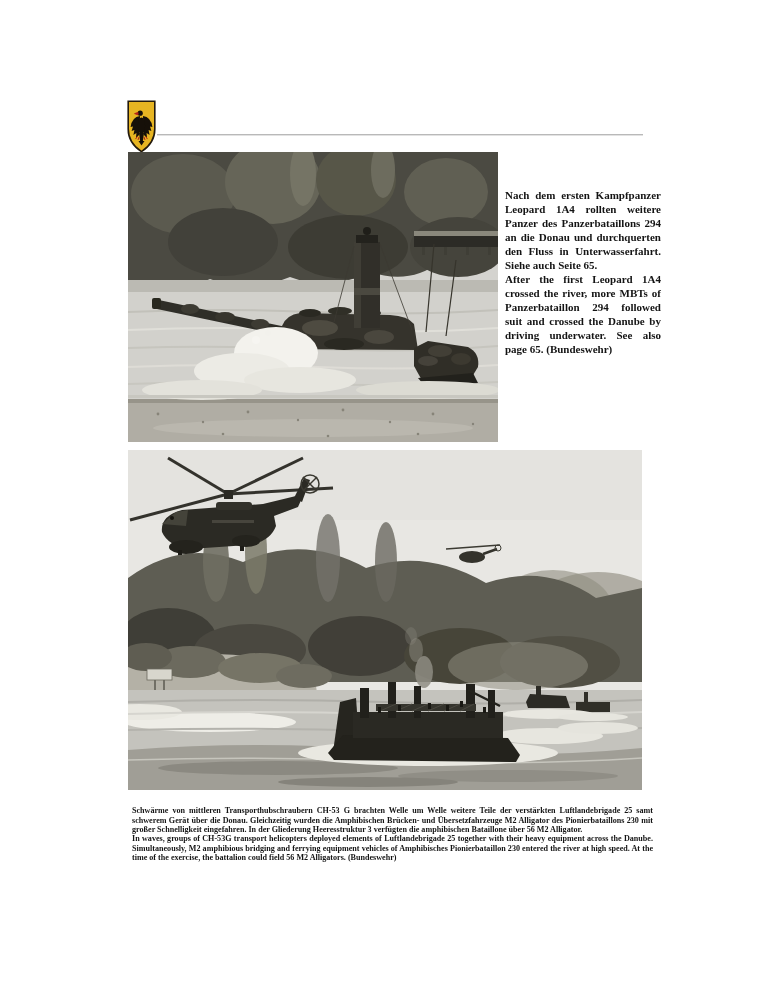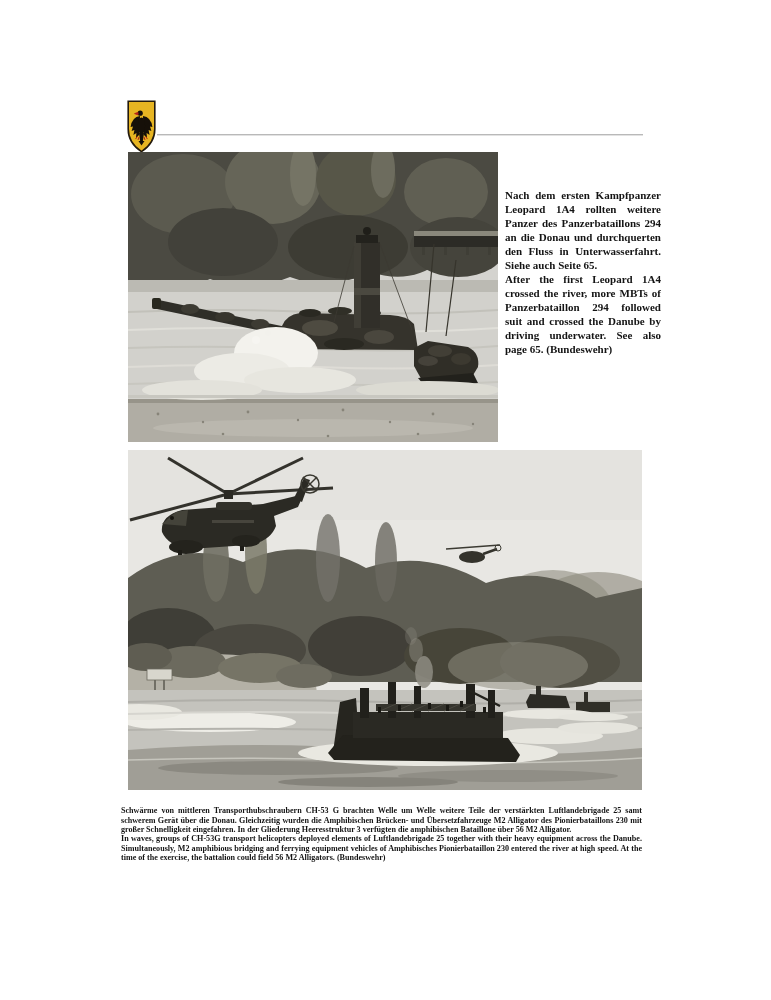--- a/index.html
+++ b/index.html
@@ -11,21 +11,21 @@
   .header-rule{position:absolute;left:157px;top:134px;width:486px;height:1px;background:#b9b9b9;border-bottom:1px solid #e2e2e2;}
   .photo{position:absolute;overflow:hidden;background:#d6d5d1;}
   .photo1{left:128px;top:152px;width:370px;height:290px;}
   .photo2{left:128px;top:450px;width:514px;height:340px;}
   .photo svg{display:block;width:100%;height:100%;}
   .caption{color:#141414;font-weight:bold;text-align:justify;}
   .caption .de{font-style:normal;}
   .caption .en{}
   .caption .credit{font-style:normal;}
   .caption1{position:absolute;left:505px;top:177px;width:156px;font-size:11px;line-height:14px;}
-  .caption2{position:absolute;left:121px;top:798px;width:521px;font-size:8.1px;line-height:9.4px;}
+  .caption2{position:absolute;left:132px;top:798px;width:521px;font-size:8.1px;line-height:9.4px;}
   .footer{position:absolute;left:128px;top:857px;width:515px;display:flex;justify-content:space-between;
     font-size:11.5px;color:#1c1c1c;font-weight:normal;}
 </style>
 </head>
 <body>
 
 <div class="page">
 
   <div class="emblem">
     <svg viewBox="0 0 29 53">

